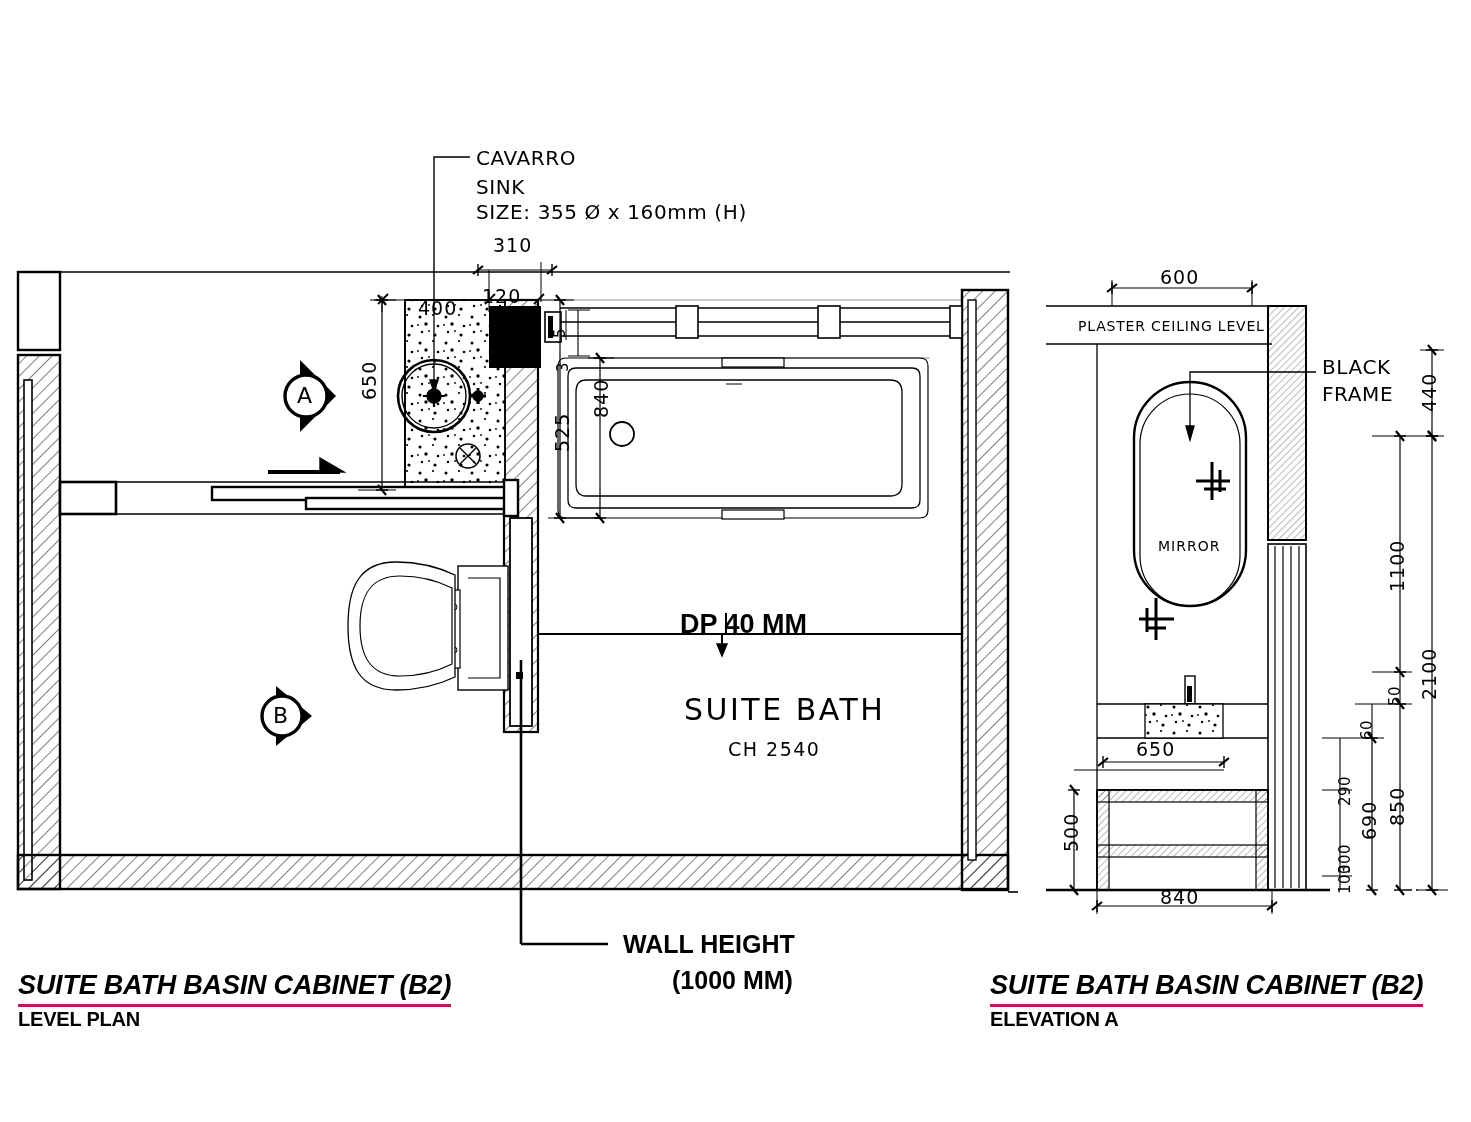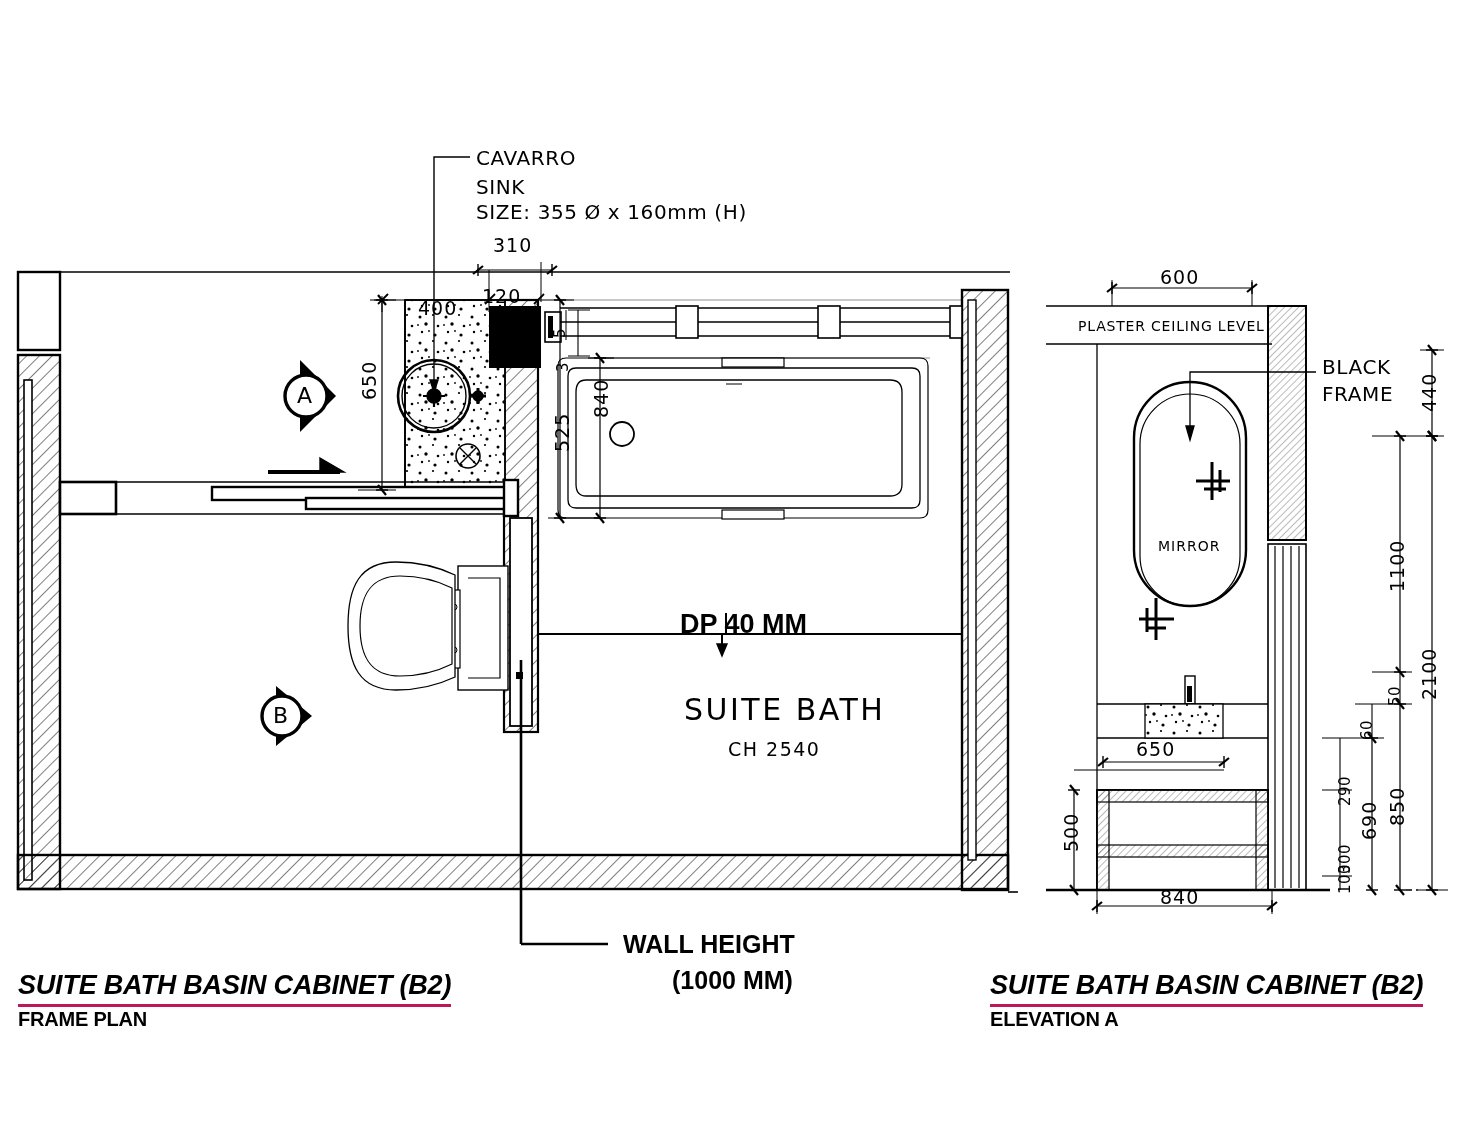--- a/index.html
+++ b/index.html
@@ -308,21 +308,21 @@
 <div class="txt marker" style="left:273px;top:703px;">B</div>
 
 <div class="txt dp" style="left:680px;top:585px;margin-top:24px;">DP 40 MM</div>
 <div class="txt room" style="left:684px;top:692px;">SUITE BATH</div>
 <div class="txt roomsub" style="left:728px;top:738px;">CH 2540</div>
 
 <div class="txt wh" style="left:623px;top:930px;">WALL HEIGHT</div>
 <div class="txt wh" style="left:672px;top:966px;">(1000 MM)</div>
 
 <div class="txt title-b ul" style="left:18px;top:970px;padding-bottom:3px;">SUITE BATH BASIN CABINET (B2)</div>
-<div class="txt title-s" style="left:18px;top:1008px;">FRAME PLAN</div>
+<div class="txt title-s" style="left:18px;top:1008px;">LEVEL PLAN</div>
 
 <div class="txt dim" style="left:1160px;top:266px;">600</div>
 <div class="txt plaster" style="left:1078px;top:318px;">PLASTER CEILING LEVEL</div>
 <div class="txt note" style="left:1322px;top:355px;">BLACK</div>
 <div class="txt note" style="left:1322px;top:382px;">FRAME</div>
 <div class="txt mirrorlbl" style="left:1158px;top:538px;">MIRROR</div>
 
 <div class="txt dim" style="left:1136px;top:738px;">650</div>
 <div class="txt dim" style="left:1160px;top:886px;">840</div>
 <div class="txt dimv" style="left:1418px;top:412px;">440</div>

